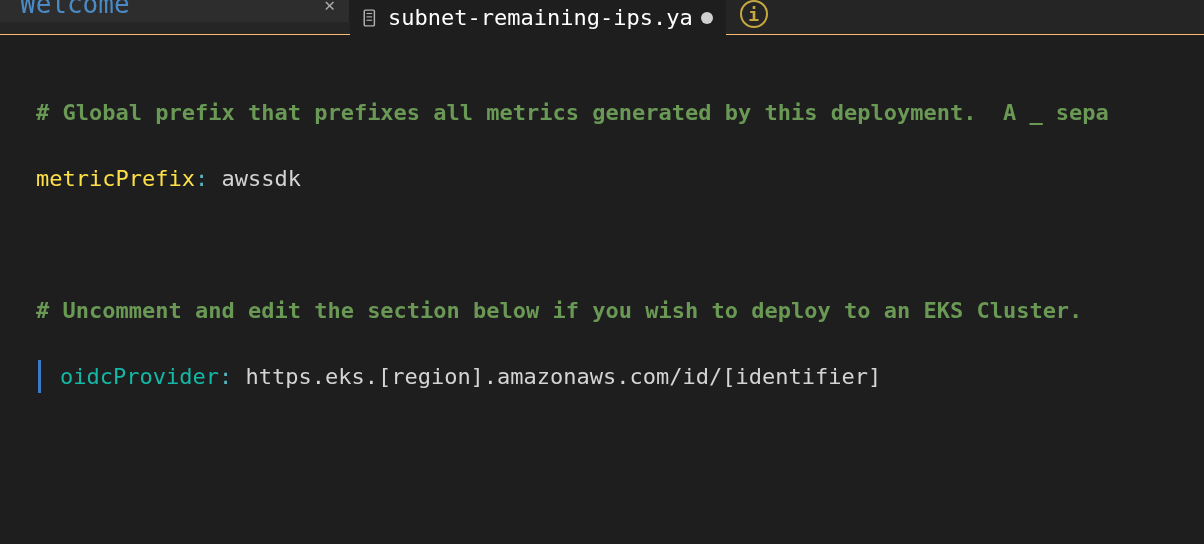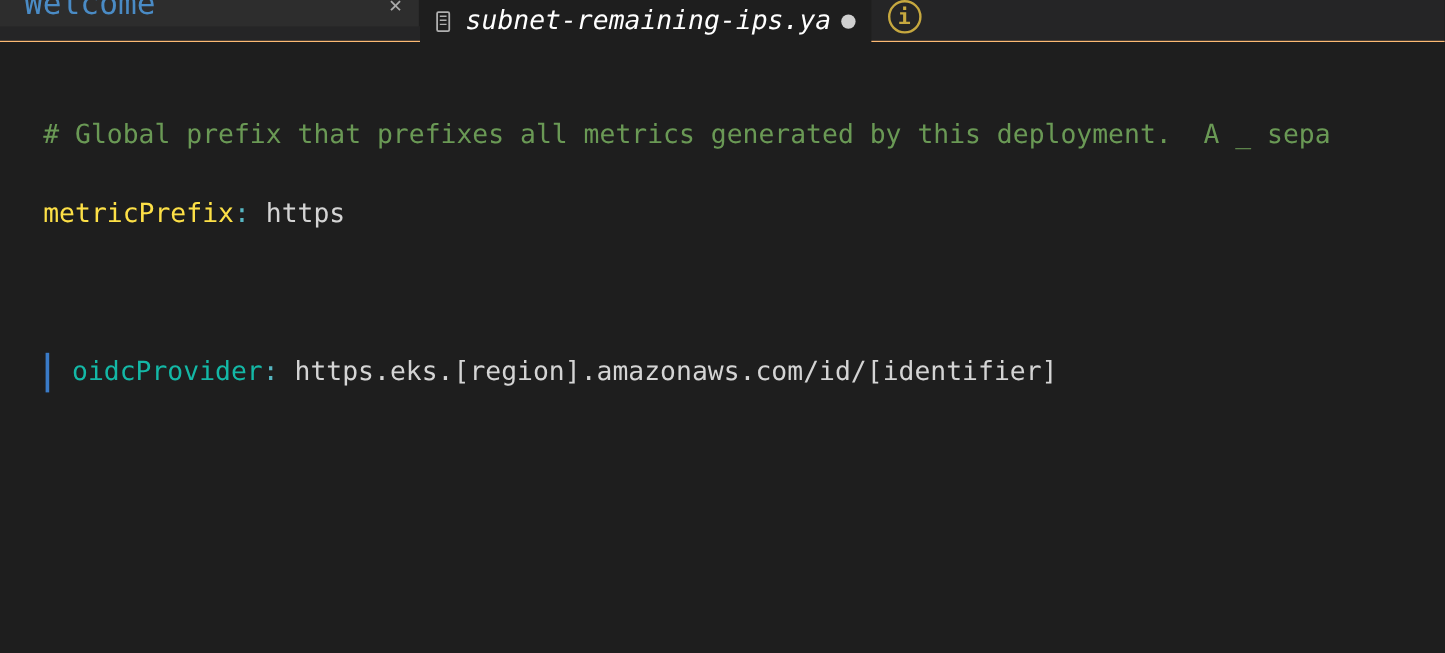--- a/index.html
+++ b/index.html
@@ -36,21 +36,20 @@
     }
     .tab.welcome {
       min-width: 350px;
       padding-left: 20px;
       justify-content: space-between;
       position: relative;
       top: -13px;
     }
     .tab.file {
       min-width: 355px;
-      font-style: italic;
     }
     .tab-label {
       font-size: 22px;
       white-space: nowrap;
       overflow: hidden;
     }
     .welcome-text { color: #4a8bc5; font-size: 26px; }
     .close-icon {
       color: #aaa;
       font-size: 18px;
@@ -88,21 +87,21 @@
     }
     .indent-bar::before {
       content: "";
       position: absolute;
       left: 26px;
       top: 0;
       bottom: 0;
       width: 3px;
       background: #3a7bc8;
     }
-    .comment { color: #6a9955; }
+    .comment { color: #6a9955; font-weight: bold; }
     .key { color: #fde047; }
     .key2 { color: #14b8a6; }
     .colon { color: #56b6c2; }
     .text { color: #d4d4d4; }
     .pad1 { padding-left: 24px; display:inline-block;}
   </style>
 </head>
 <body>
 
 <div class="tabs">
@@ -120,22 +119,23 @@
         </svg>
     </span>
     <span class="tab-label">subnet-remaining-ips.ya</span>
     <span class="dirty-dot"></span>
   </div>
   <div class="extra-icon">i</div>
 </div>
 
 <div class="editor">
 <div class="line"><span class="comment"># Global prefix that prefixes all metrics generated by this deployment.  A _ sepa</span></div>
-<div class="line"><span class="key">metricPrefix</span><span class="colon">:</span> <span class="text">https</span></div>
+<div class="line"><span class="key">metricPrefix</span><span class="colon">:</span> <span class="text">awssdk</span></div>
 <div class="line">&nbsp;</div>
+<div class="line"><span class="comment"># Uncomment and edit the section below if you wish to deploy to an EKS Cluster.</span></div>
 <div class="line indent-bar"><span class="pad1"><span class="key2">oidcProvider</span><span class="colon">:</span> <span class="text">https.eks.[region].amazonaws.com/id/[identifier]</span></span></div>
 
 
 
 
 
 
 
 
 </div>

